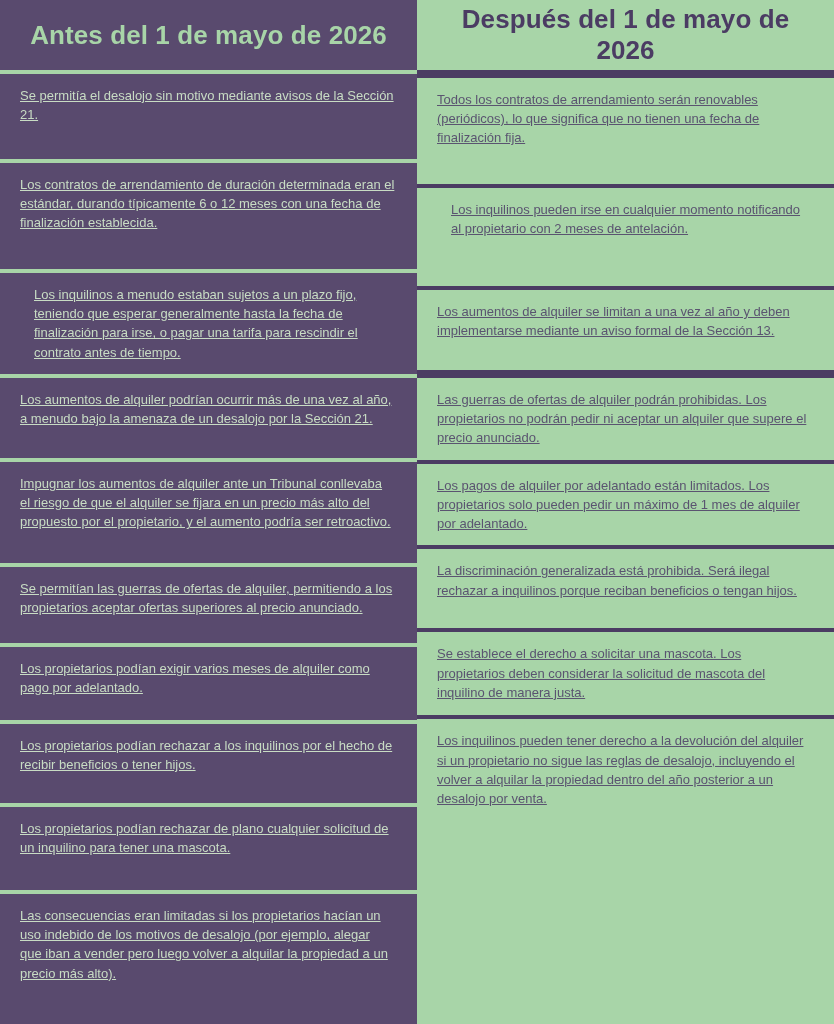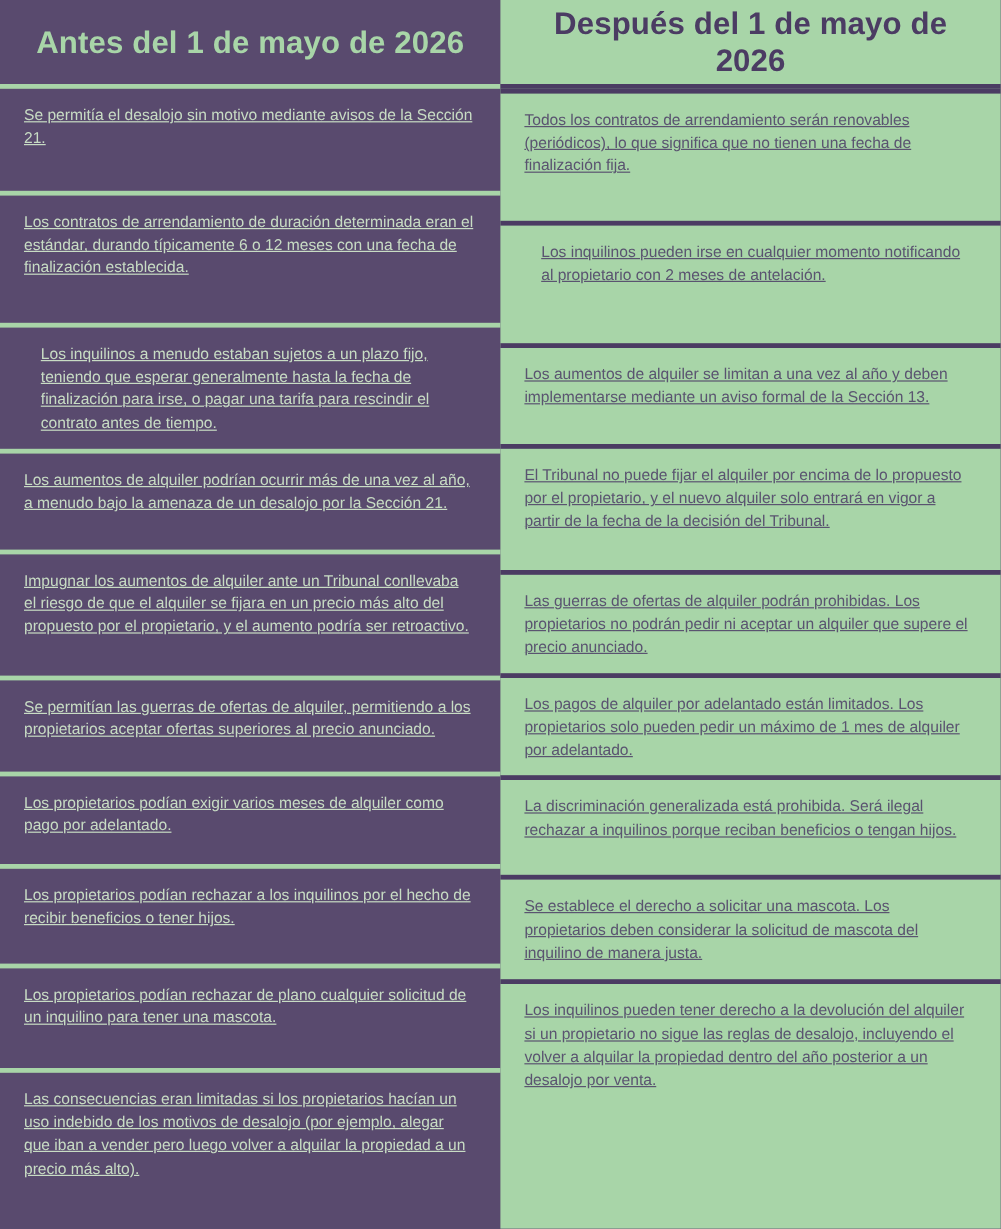--- a/index.html
+++ b/index.html
@@ -129,21 +129,20 @@
     <div class="sep"></div>
     <div class="cell r1">Todos los contratos de arrendamiento serán renovables (periódicos), lo que significa que no tienen una fecha de finalización fija.</div>
 
     <div class="sep"></div>
     <div class="cell r2">Los inquilinos pueden irse en cualquier momento notificando al propietario con 2 meses de antelación.</div>
 
     <div class="sep"></div>
     <div class="cell r3">Los aumentos de alquiler se limitan a una vez al año y deben implementarse mediante un aviso formal de la Sección 13.</div>
 
     <div class="sep"></div>
-    <div class="cell r4">El Tribunal no puede fijar el alquiler por encima de lo propuesto por el propietario, y el nuevo alquiler solo entrará en vigor a partir de la fecha de la decisión del Tribunal.</div>
 
     <div class="sep"></div>
     <div class="cell r5">Las guerras de ofertas de alquiler podrán prohibidas. Los propietarios no podrán pedir ni aceptar un alquiler que supere el precio anunciado.</div>
 
     <div class="sep"></div>
     <div class="cell r6">Los pagos de alquiler por adelantado están limitados. Los propietarios solo pueden pedir un máximo de 1 mes de alquiler por adelantado.</div>
 
     <div class="sep"></div>
     <div class="cell r7">La discriminación generalizada está prohibida. Será ilegal rechazar a inquilinos porque reciban beneficios o tengan hijos.</div>
 

